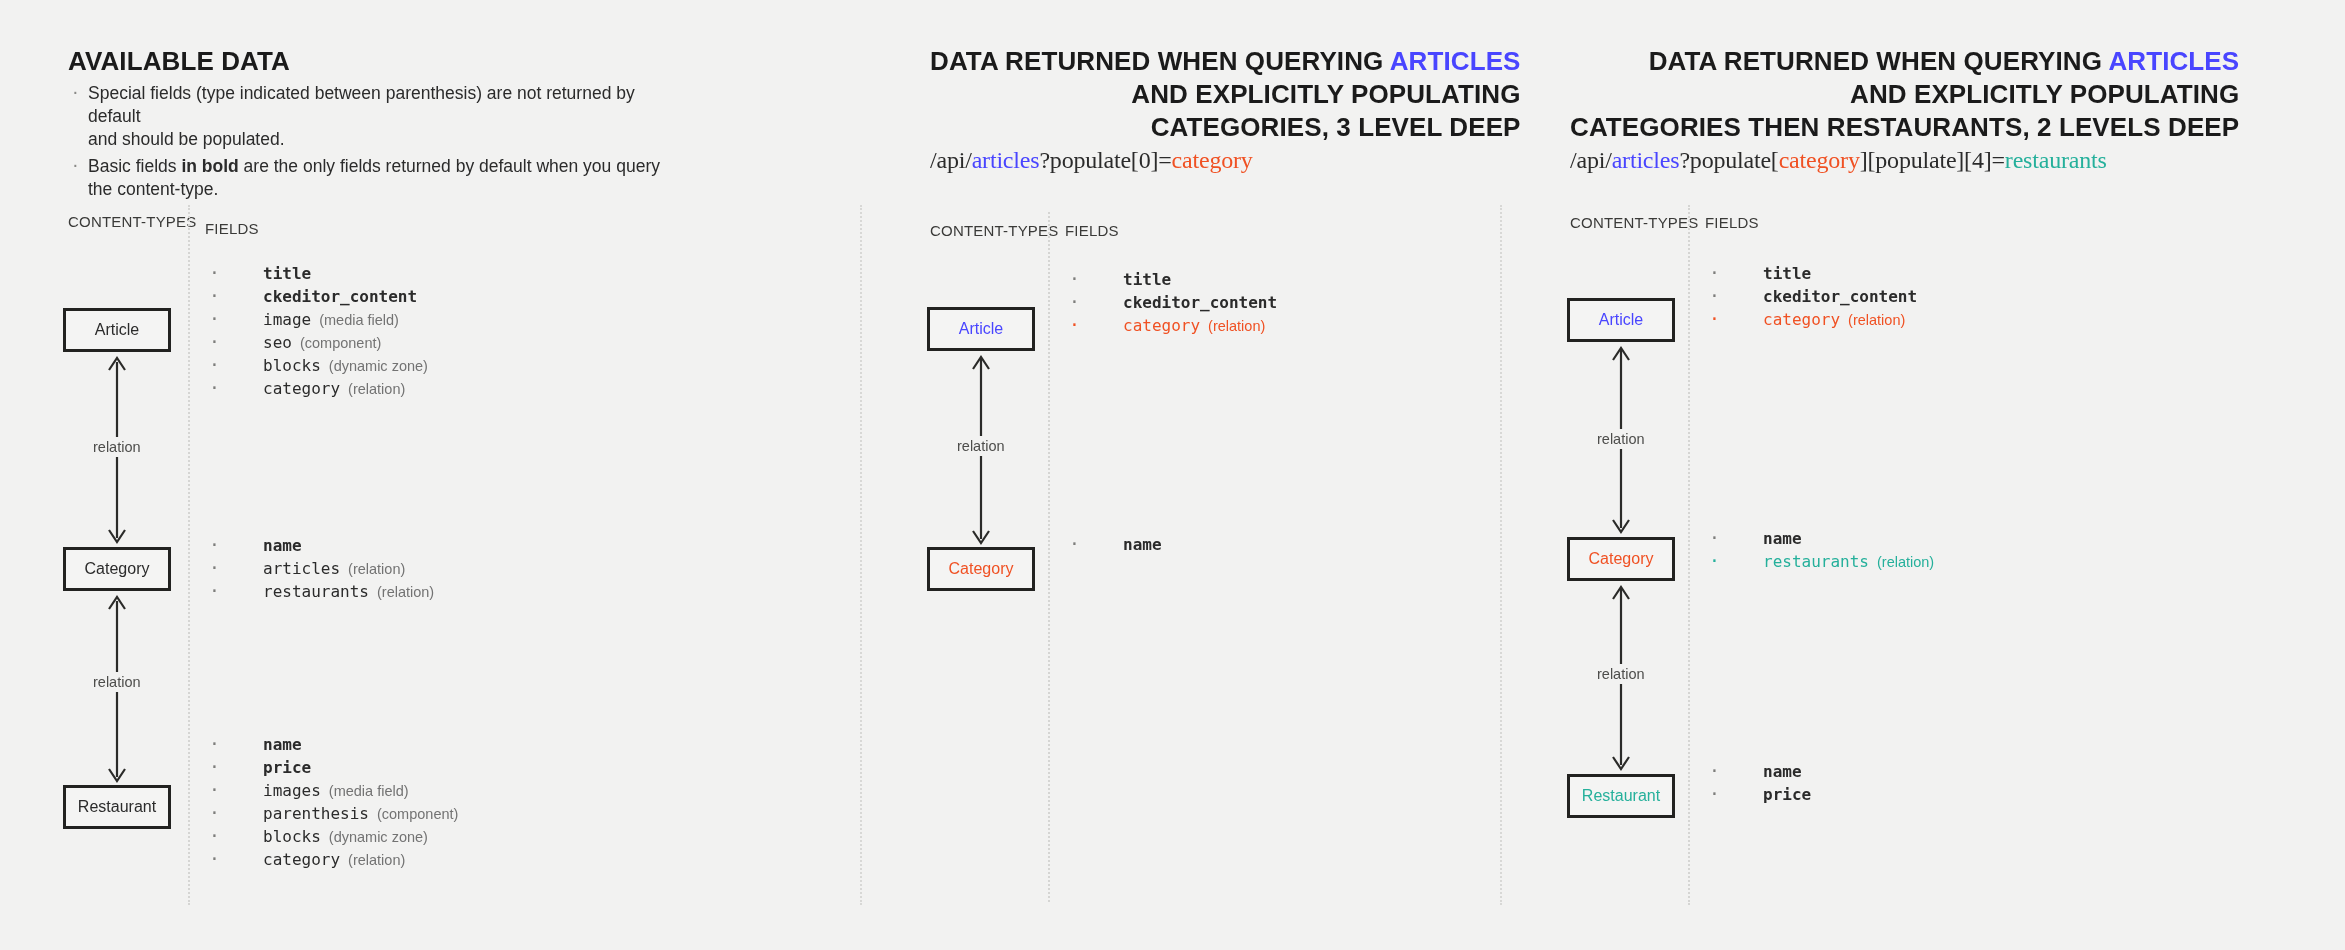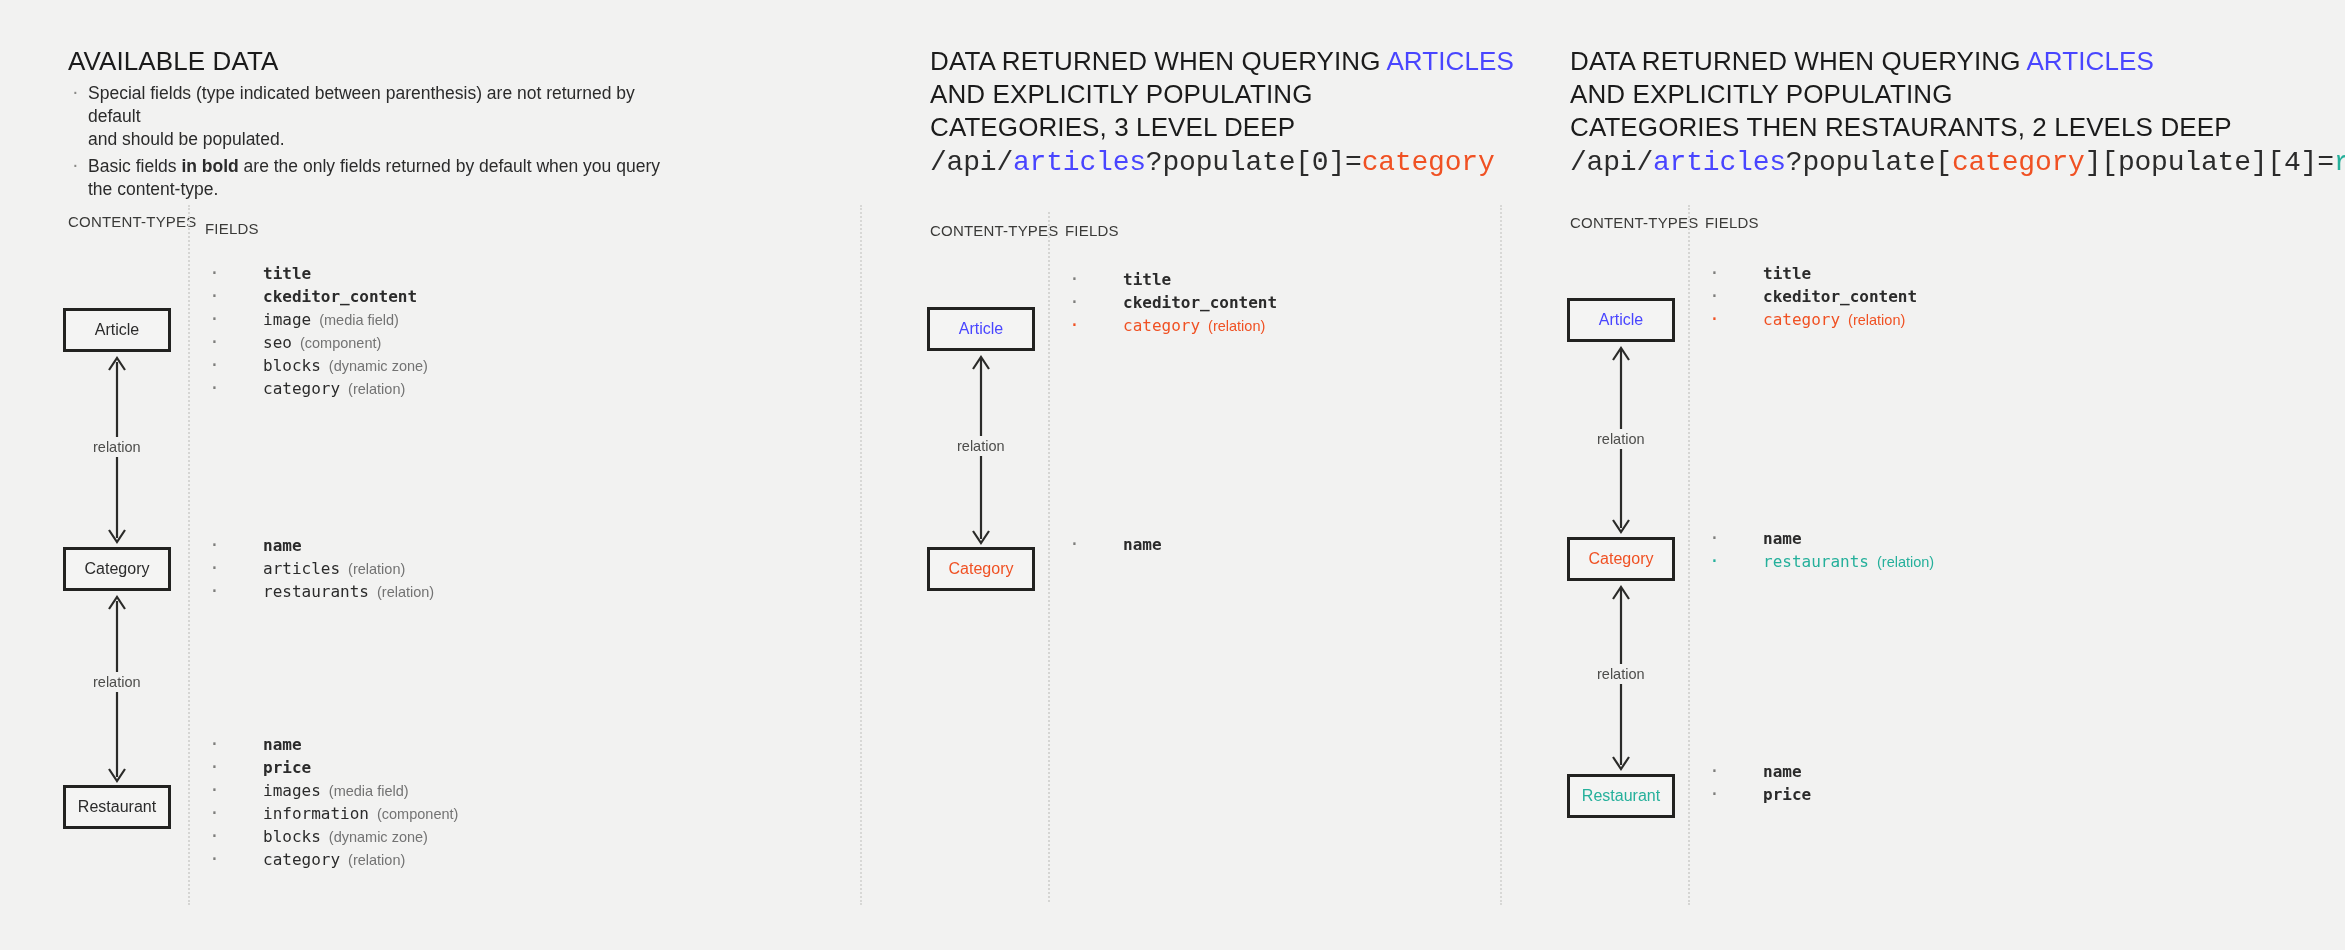--- a/index.html
+++ b/index.html
@@ -36,26 +36,27 @@
     position: absolute;
     top: 205px;
     width: 0;
     height: 700px;
     border-left: 2px dotted #d8d8d6;
   }
 
   
   .heading {
     position: absolute;
-    font-weight: normal;
+    font-weight: bold;
     font-size: 26px;
     letter-spacing: 0.1px;
     line-height: 33px;
     color: #1b1b1b;
     white-space: nowrap;
+    text-align: right;
   }
   .heading .hl-blue { color: #4945ff; }
 
   .bullets {
     position: absolute;
     font-size: 17.5px;
     line-height: 23px;
     color: #2b2b2b;
   }
   .bullets ul {
@@ -74,22 +75,22 @@
     left: 4px;
     top: -2px;
     color: #8a8a88;
     font-size: 20px;
   }
   .bullets b { font-weight: bold; }
 
   
   .api-path {
     position: absolute;
-    font-family: Liberation Mono, monospace;
-    font-size: 28px;
+    font-family: Liberation Serif, serif;
+    font-size: 24px;
     letter-spacing: -0.2px;
     white-space: nowrap;
     color: #2b2b2b;
   }
   .api-path .t-blue  { color: #4945ff; }
   .api-path .t-red   { color: #f05123; }
   .api-path .t-green { color: #25b09b; }
 
   
   .col-label {
@@ -228,21 +229,21 @@
       </div>
     <div class="field-list" style="left:205px; top:534px;">
         <div class="field-row bold"><span class="dot">·</span><span class="fname">name</span></div>
         <div class="field-row"><span class="dot">·</span><span class="fname">articles</span><span class="ftype">(relation)</span></div>
         <div class="field-row"><span class="dot">·</span><span class="fname">restaurants</span><span class="ftype">(relation)</span></div>
       </div>
     <div class="field-list" style="left:205px; top:733px;">
         <div class="field-row bold"><span class="dot">·</span><span class="fname">name</span></div>
         <div class="field-row bold"><span class="dot">·</span><span class="fname">price</span></div>
         <div class="field-row"><span class="dot">·</span><span class="fname">images</span><span class="ftype">(media field)</span></div>
-        <div class="field-row"><span class="dot">·</span><span class="fname">information</span><span class="ftype">(component)</span></div>
+        <div class="field-row"><span class="dot">·</span><span class="fname">parenthesis</span><span class="ftype">(component)</span></div>
         <div class="field-row"><span class="dot">·</span><span class="fname">blocks</span><span class="ftype">(dynamic zone)</span></div>
         <div class="field-row"><span class="dot">·</span><span class="fname">category</span><span class="ftype">(relation)</span></div>
       </div>
   </div>
 
   <div class="panel panel-2">
     <div class="panel-sep" style="left:0px;"></div>
 
     <div class="heading" style="left:70px; top:45px;">
       <span>

